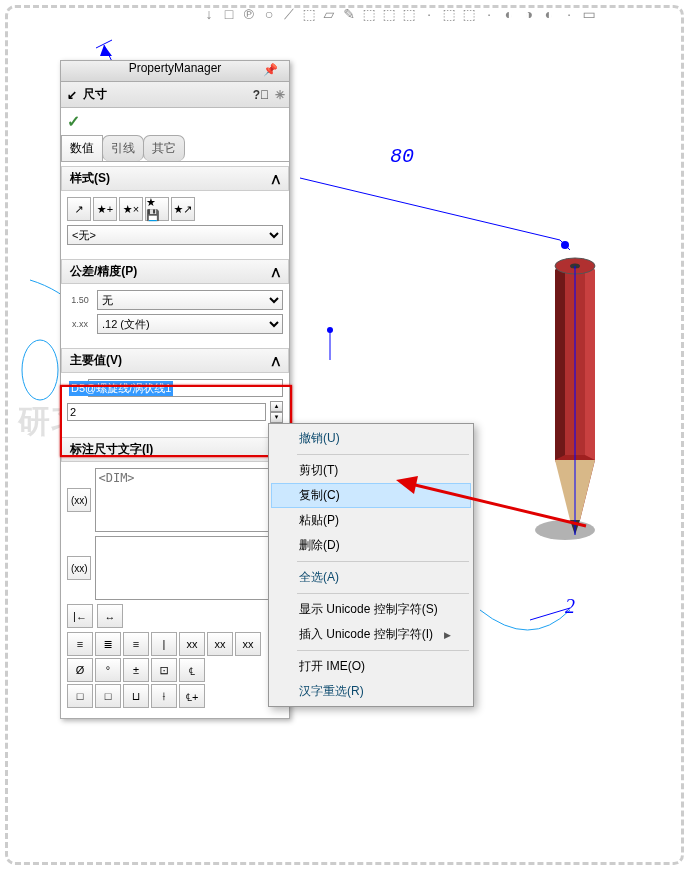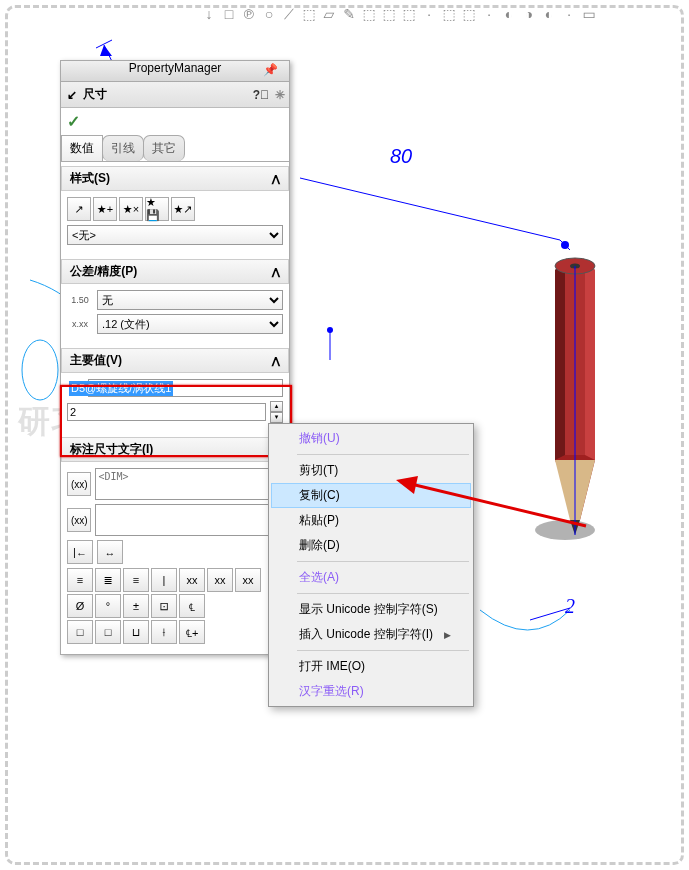--- a/index.html
+++ b/index.html
@@ -21,33 +21,33 @@
   .group-header { background:linear-gradient(#f8f8f8,#e8e8e8); border:1px solid #ccc; padding:3px 8px; display:flex; justify-content:space-between; align-items:flex-end; font-weight:bold; }
   .group-body { padding:6px; }
   .icon-row { display:flex; gap:2px; margin-bottom:4px; }
   .btn-icon { width:22px; height:22px; border:1px solid #aaa; background:linear-gradient(#fff,#e8e8e8); display:flex; align-items:center; justify-content:center; font-size:11px; }
   .row { display:flex; align-items:center; gap:4px; margin-bottom:4px; }
   .label-small { width:26px; font-size:9px; color:#555; text-align:center; }
   select { flex:1; height:20px; border:1px solid #999; font-size:11px; background:linear-gradient(#fff,#eee); }
   input[type=text] { width:100%; height:18px; border:1px solid #999; font-size:11px; padding:0 2px; box-sizing:border-box; }
   .selected-text { background:#3399ff; color:#fff; padding:0 2px; }
   .red-box { position:absolute; border:2px solid #e00000; box-shadow:0 0 2px #e00000; pointer-events:none; }
-  textarea { width:100%; height:32px; border:1px solid #999; resize:none; font-size:10px; box-sizing:border-box; }
+  textarea { width:100%; height:64px; border:1px solid #999; resize:none; font-size:12px; box-sizing:border-box; }
   .leading-icon { width:26px; height:22px; border:1px solid #aaa; display:flex; align-items:center; justify-content:center; font-size:10px; background:linear-gradient(#fff,#eee); }
   .btn-grid { display:flex; flex-wrap:wrap; gap:2px; }
   .btn-grid .btn-icon { width:24px; height:22px; }
   .context-menu { position:absolute; left:268px; top:423px; width:200px; background:#f0f0f0; border:1px solid #979797; box-shadow:3px 3px 8px rgba(0,0,0,.3); padding:2px; }
   .menu-item { padding:4px 20px 4px 28px; display:flex; justify-content:space-between; align-items:center; cursor:default; }
-  .menu-item.disabled { color:#8b5cf6; }
+  .menu-item.disabled { color:#0c4a6e; }
   .menu-item.highlight { background:#cce8ff; border:1px solid #99d1ff; padding:3px 19px 3px 27px; }
   .menu-sep { height:1px; background:#ccc; margin:3px 2px 3px 26px; }
   .arrow { font-size:9px; color:#555; }
   svg { position:absolute; left:0; top:0; }
   .pencil { position:absolute; left:540px; top:250px; }
-  .dim-80 { position:absolute; left:390px; top:145px; color:#0000ff; font-style:italic; font-family:Liberation Sans, sans-serif; font-size:20px; }
+  .dim-80 { position:absolute; left:390px; top:145px; color:#0000ff; font-style:italic; font-family:Liberation Mono, monospace; font-size:20px; }
   .dim-2 { position:absolute; left:565px; top:595px; color:#0000ff; font-style:italic; font-family:"Times New Roman"; font-size:20px; }
   .watermark { position:absolute; left:18px; top:400px; font-size:32px; color:rgba(120,120,120,.22); font-weight:bold; }
   .red-arrow { position:absolute; left:396px; top:476px; pointer-events:none; }
   .spin { width:14px; display:flex; flex-direction:column; }
   .spin div { height:9px; border:1px solid #999; font-size:7px; text-align:center; line-height:7px; background:linear-gradient(#fff,#ddd); }
 </style>
 </head>
 <body>
 
 <div class="stamp-border"></div>

